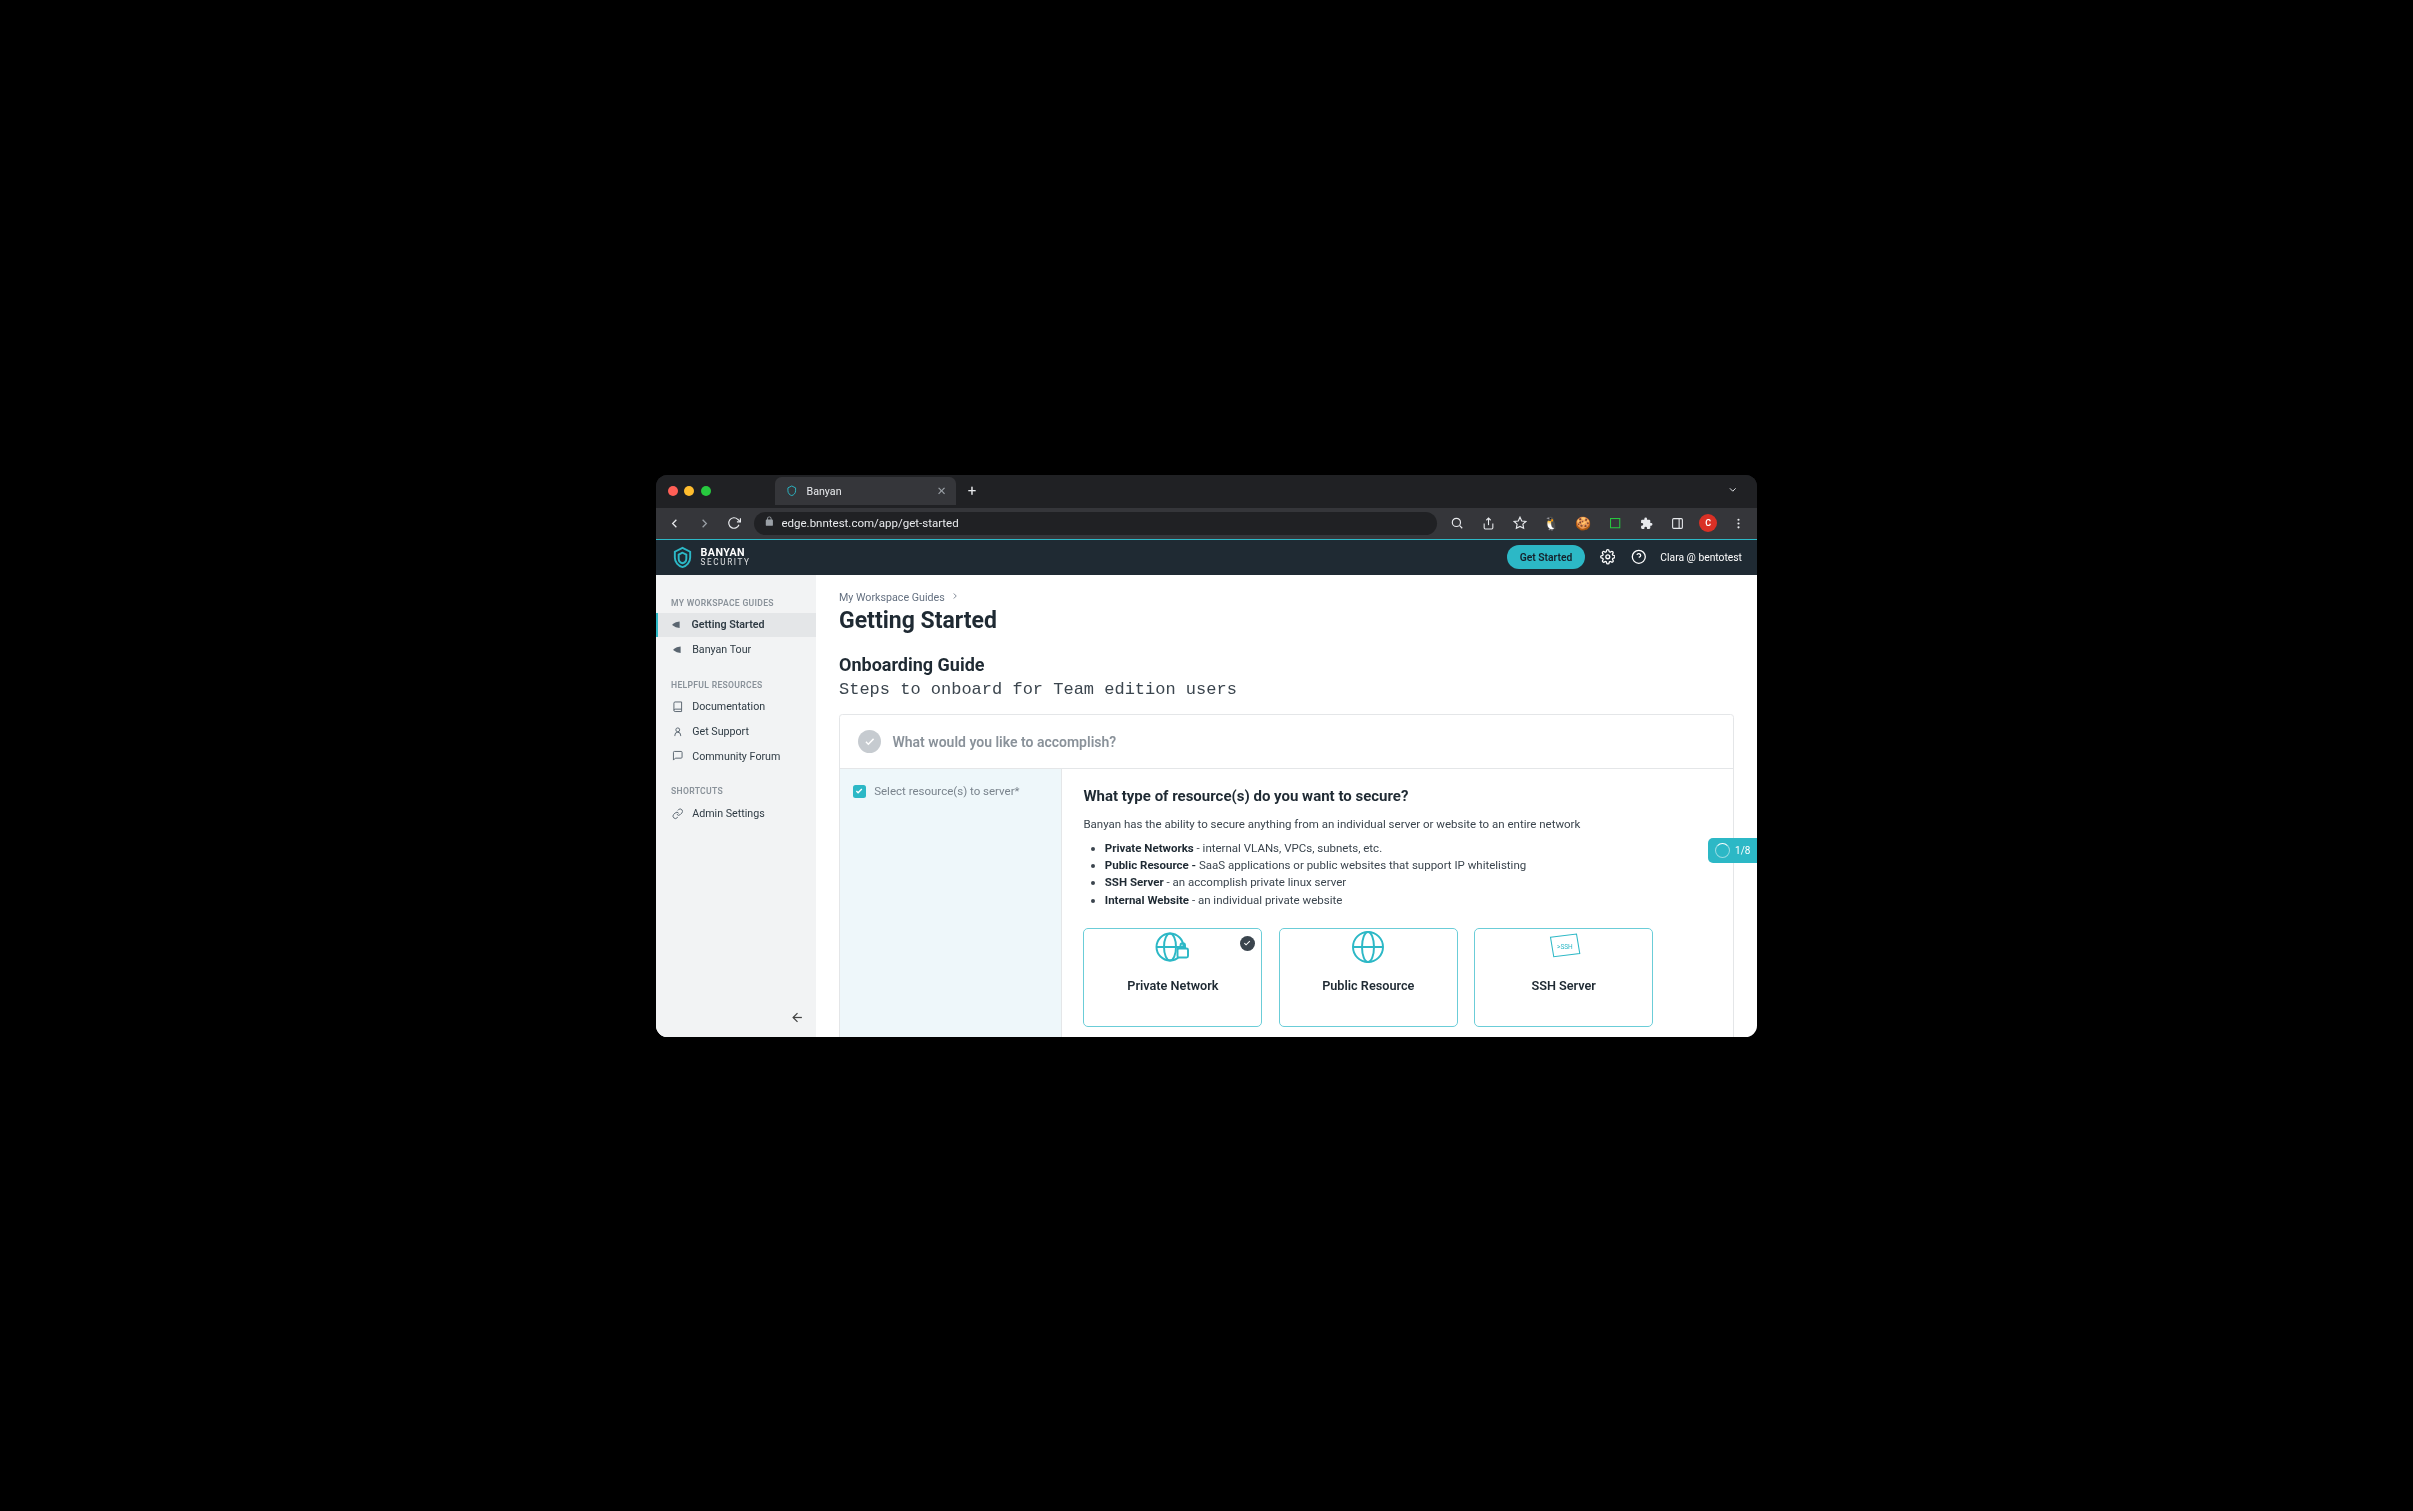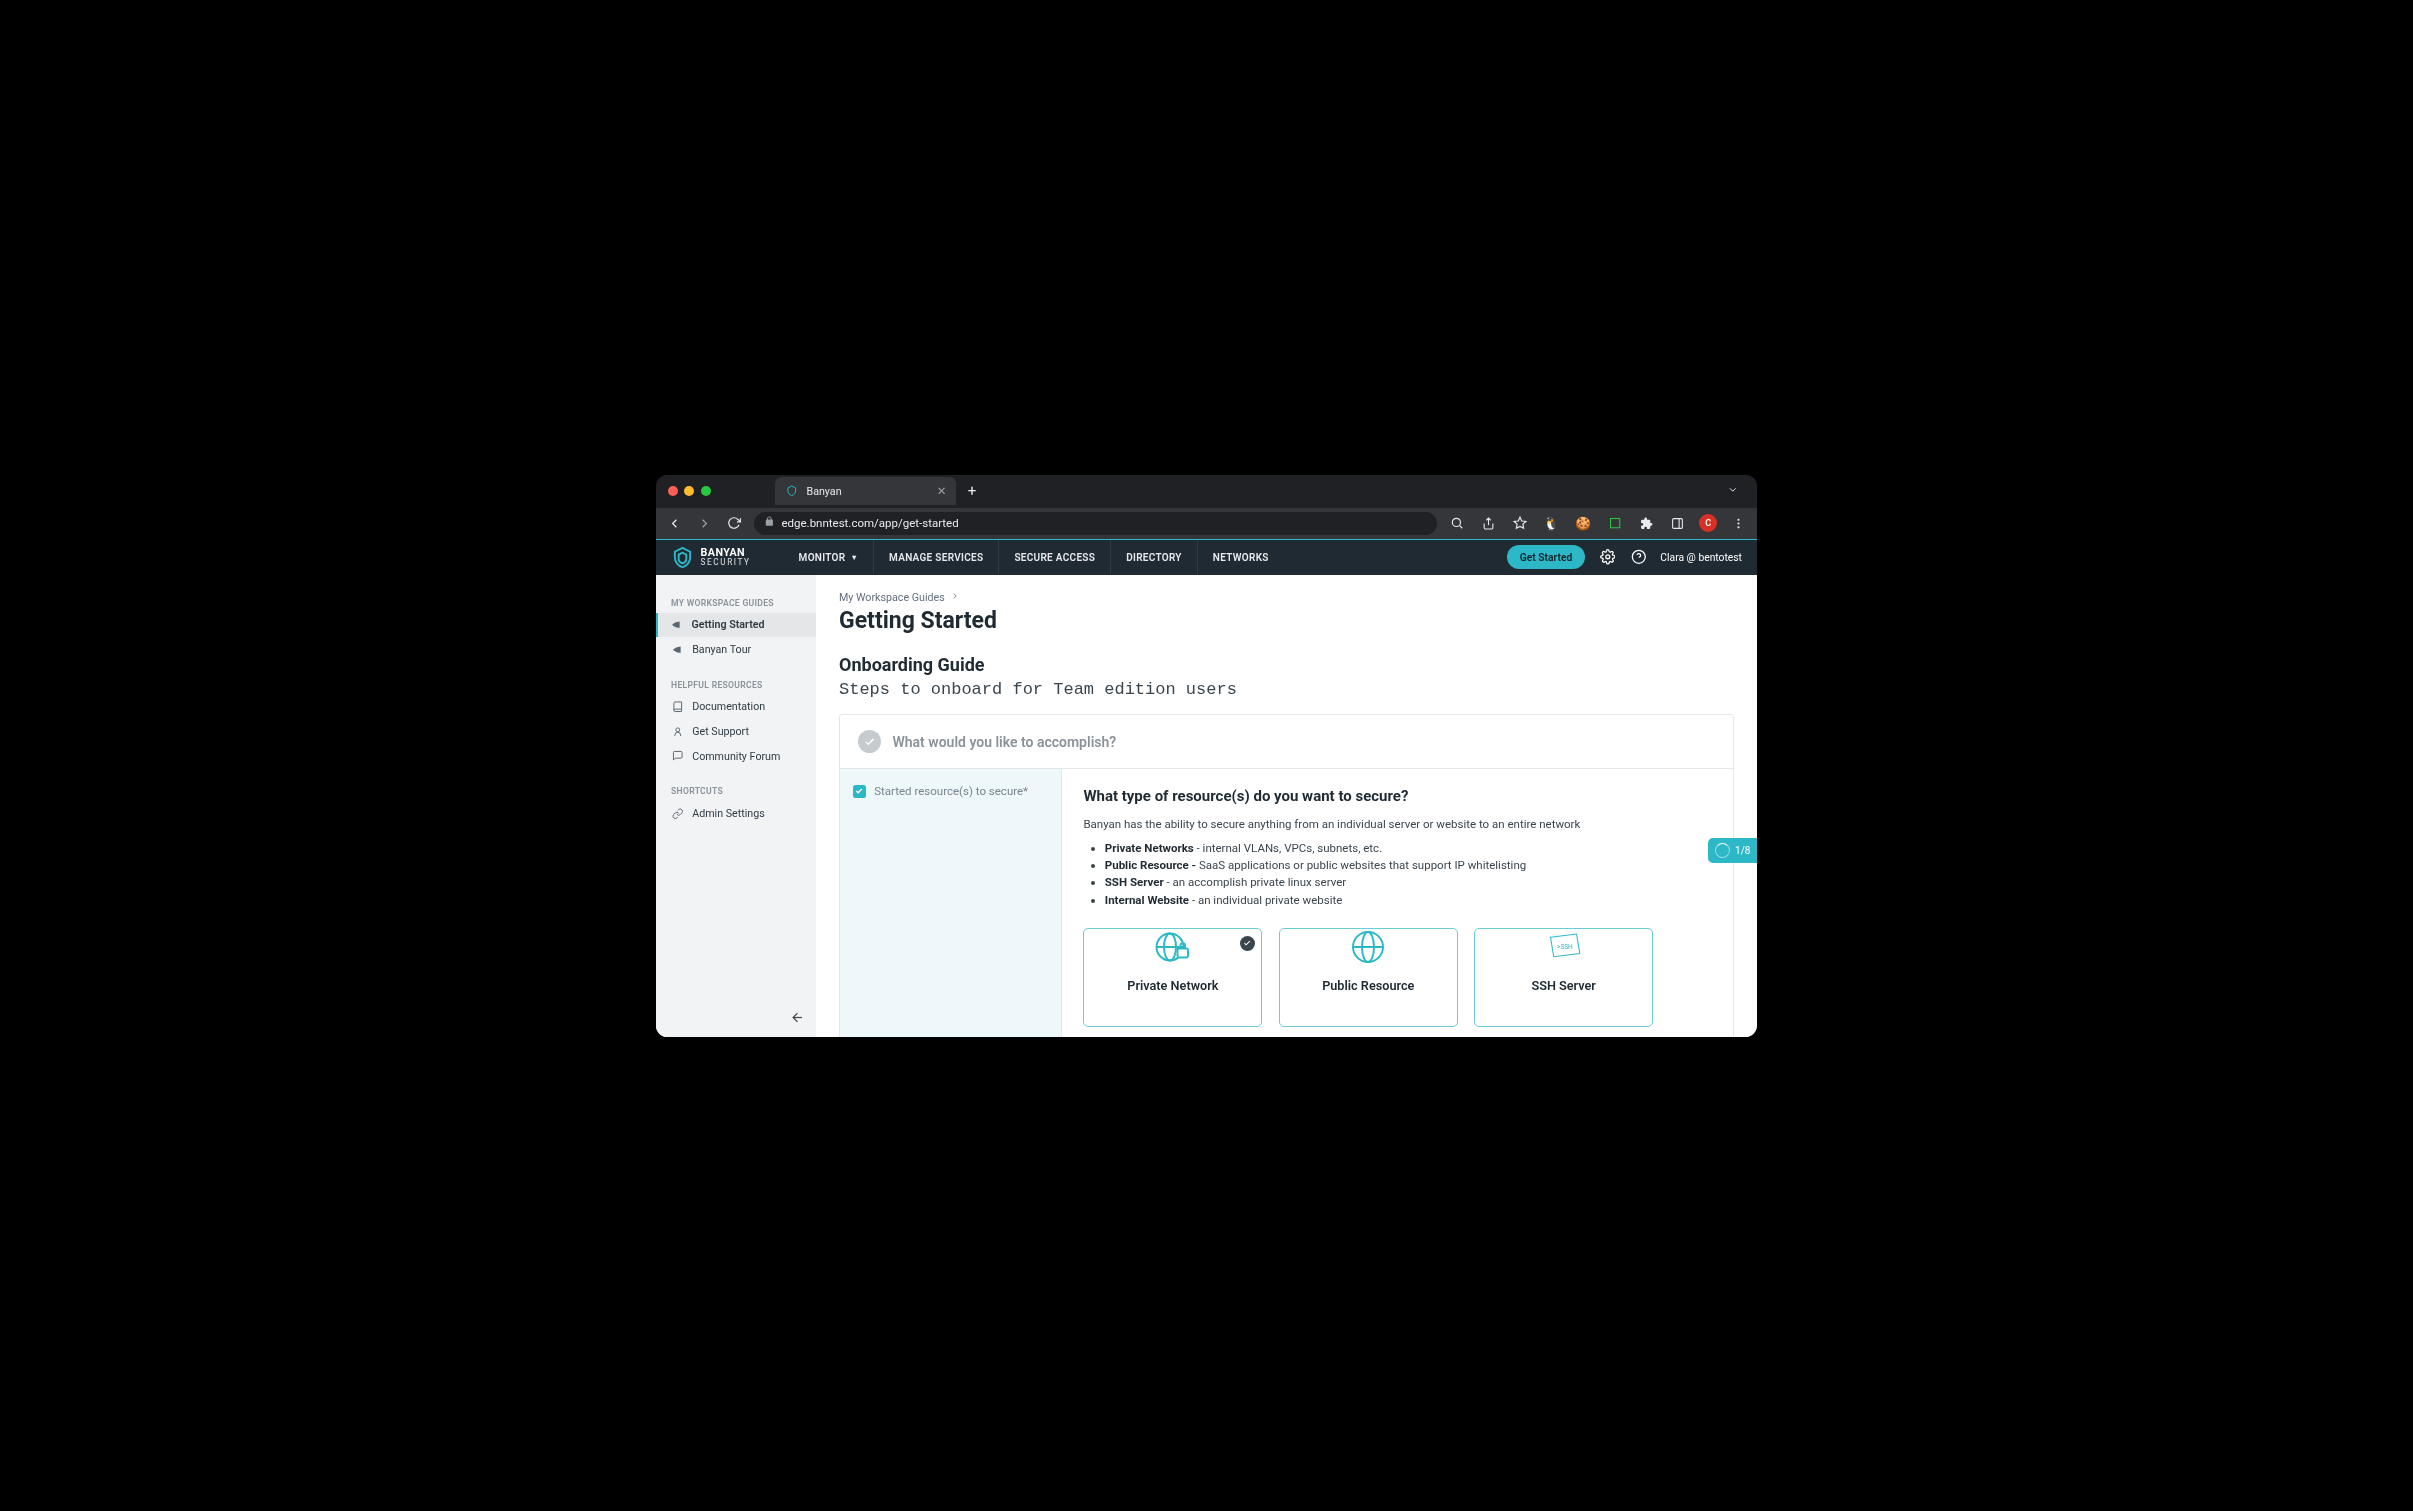--- a/index.html
+++ b/index.html
@@ -194,30 +194,20 @@
         <svg width="23" height="23" viewBox="0 0 24 24" fill="none" stroke="#2cb8c6" stroke-width="2">
             <path d="M12 2 L4 6 v6 c0 5 3.5 9 8 10 4.5-1 8-5 8-10 V6 z"></path>
             <path d="M12 7 L8 9 v4 c0 2.5 1.75 4.5 4 5 2.25-.5 4-2.5 4-5 V9 z"></path>
           </svg>
       </span>
       <div>
         <div class="t1">BANYAN</div>
         <div class="t2">SECURITY</div>
       </div>
     </div>
-    <div class="topnav">
-      <div class="topitem">
-          <span>MONITOR</span>
-          <span class="caret">▼</span>
-        </div>
-      <div class="topitem">MANAGE SERVICES</div>
-      <div class="topitem">SECURE ACCESS</div>
-      <div class="topitem">DIRECTORY</div>
-      <div class="topitem">NETWORKS</div>
-    </div>
     <div class="topright">
       <div class="pill">Get Started</div>
       <div class="icnbtn">
           <svg width="15.6" height="15.6" viewBox="0 0 24 24" fill="none" stroke="currentColor" stroke-width="2">
             <circle cx="12" cy="12" r="3"></circle>
             <path d="M19.4 15a1.65 1.65 0 0 0 .33 1.82l.06.06a2 2 0 1 1-2.83 2.83l-.06-.06a1.65 1.65 0 0 0-1.82-.33 1.65 1.65 0 0 0-1 1.51V21a2 2 0 0 1-4 0v-.09a1.65 1.65 0 0 0-1-1.51 1.65 1.65 0 0 0-1.82.33l-.06.06a2 2 0 1 1-2.83-2.83l.06-.06a1.65 1.65 0 0 0 .33-1.82 1.65 1.65 0 0 0-1.51-1H3a2 2 0 0 1 0-4h.09a1.65 1.65 0 0 0 1.51-1 1.65 1.65 0 0 0-.33-1.82l-.06-.06a2 2 0 1 1 2.83-2.83l.06.06a1.65 1.65 0 0 0 1.82.33h0a1.65 1.65 0 0 0 1-1.51V3a2 2 0 0 1 4 0v.09a1.65 1.65 0 0 0 1 1.51 1.65 1.65 0 0 0 1.82-.33l.06-.06a2 2 0 1 1 2.83 2.83l-.06.06a1.65 1.65 0 0 0-.33 1.82v0a1.65 1.65 0 0 0 1.51 1H21a2 2 0 0 1 0 4h-.09a1.65 1.65 0 0 0-1.51 1z"></path>
           </svg>
         </div>
       <div class="icnbtn">
           <svg width="15.6" height="15.6" viewBox="0 0 24 24" fill="none" stroke="currentColor" stroke-width="2">
@@ -320,21 +310,21 @@
         </div>
 
         <div class="panel-body">
           <div class="sidepanel">
             <div class="sidepanel-chk">
               <div class="chkbox">
                 <svg width="8.2" height="8.2" viewBox="0 0 24 24" fill="none" stroke="currentColor" stroke-width="4">
                     <polyline points="20 6 9 17 4 12"></polyline>
                   </svg>
               </div>
-              <div class="sidepanel-label">Started resource(s) to secure*</div>
+              <div class="sidepanel-label">Select resource(s) to server*</div>
             </div>
           </div>
 
           <div class="content">
             <div class="q">What type of resource(s) do you want to secure?</div>
             <div class="desc">Banyan has the ability to secure anything from an individual server or website to an entire network</div>
             <ul class="blist">
               <li><b>Private Networks</b><span> - internal VLANs, VPCs, subnets, etc.</span></li>
               <li><b>Public Resource - </b><span>SaaS applications or public websites that support IP whitelisting</span></li>
               <li><b>SSH Server</b><span> - an accomplish private linux server</span></li>

